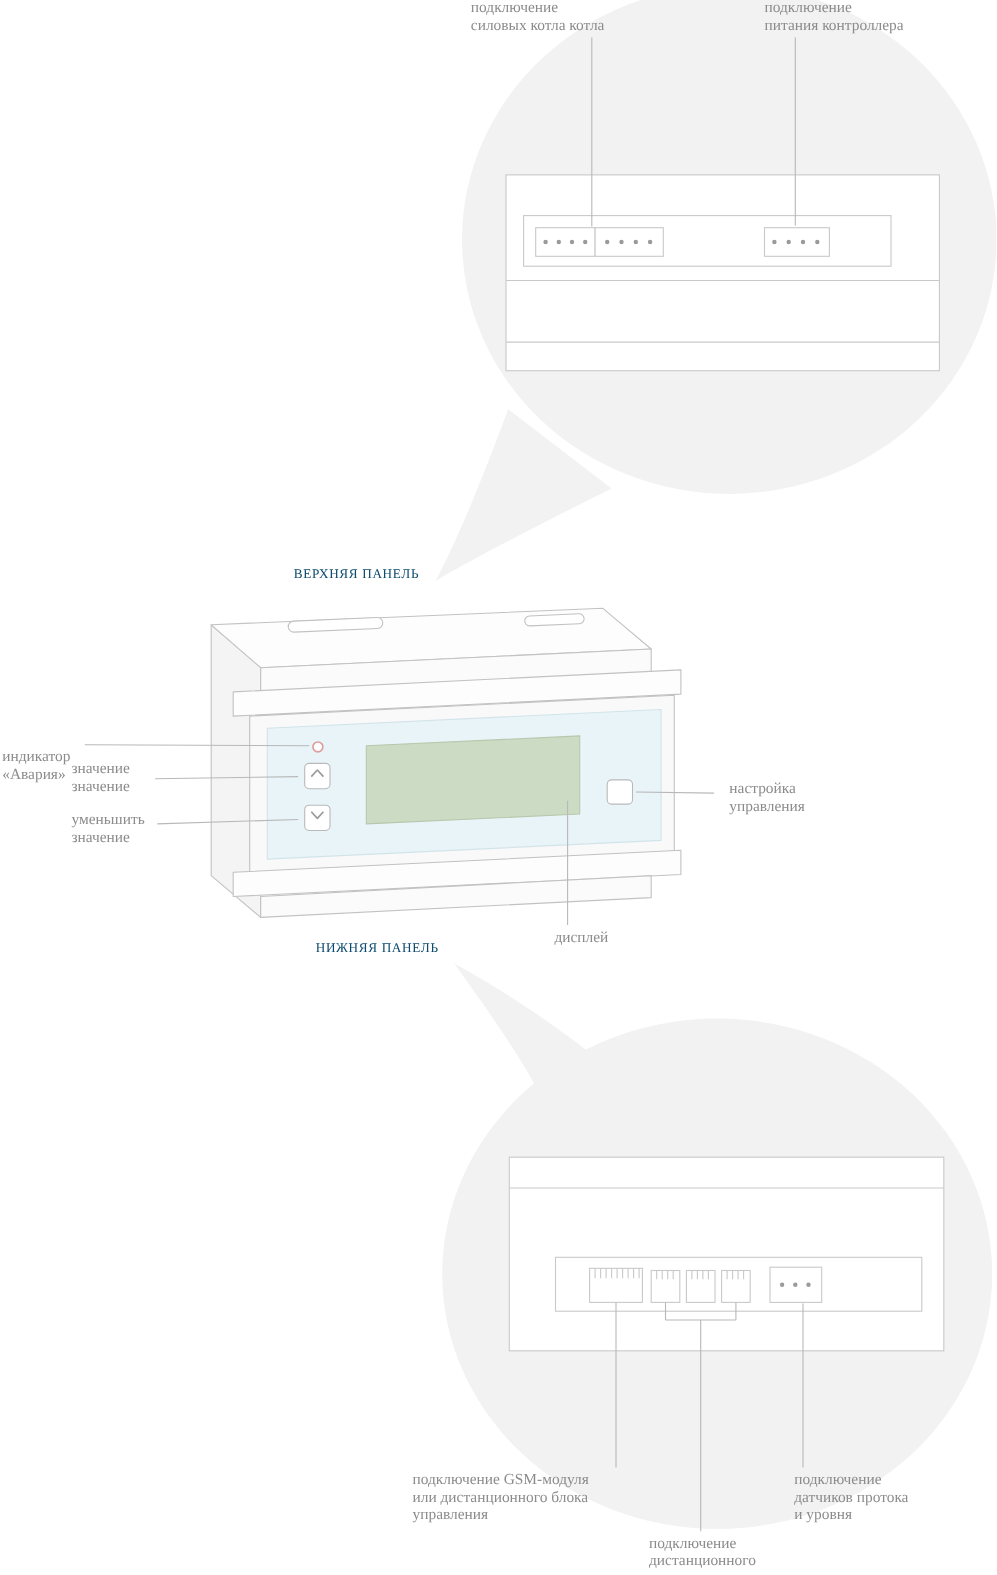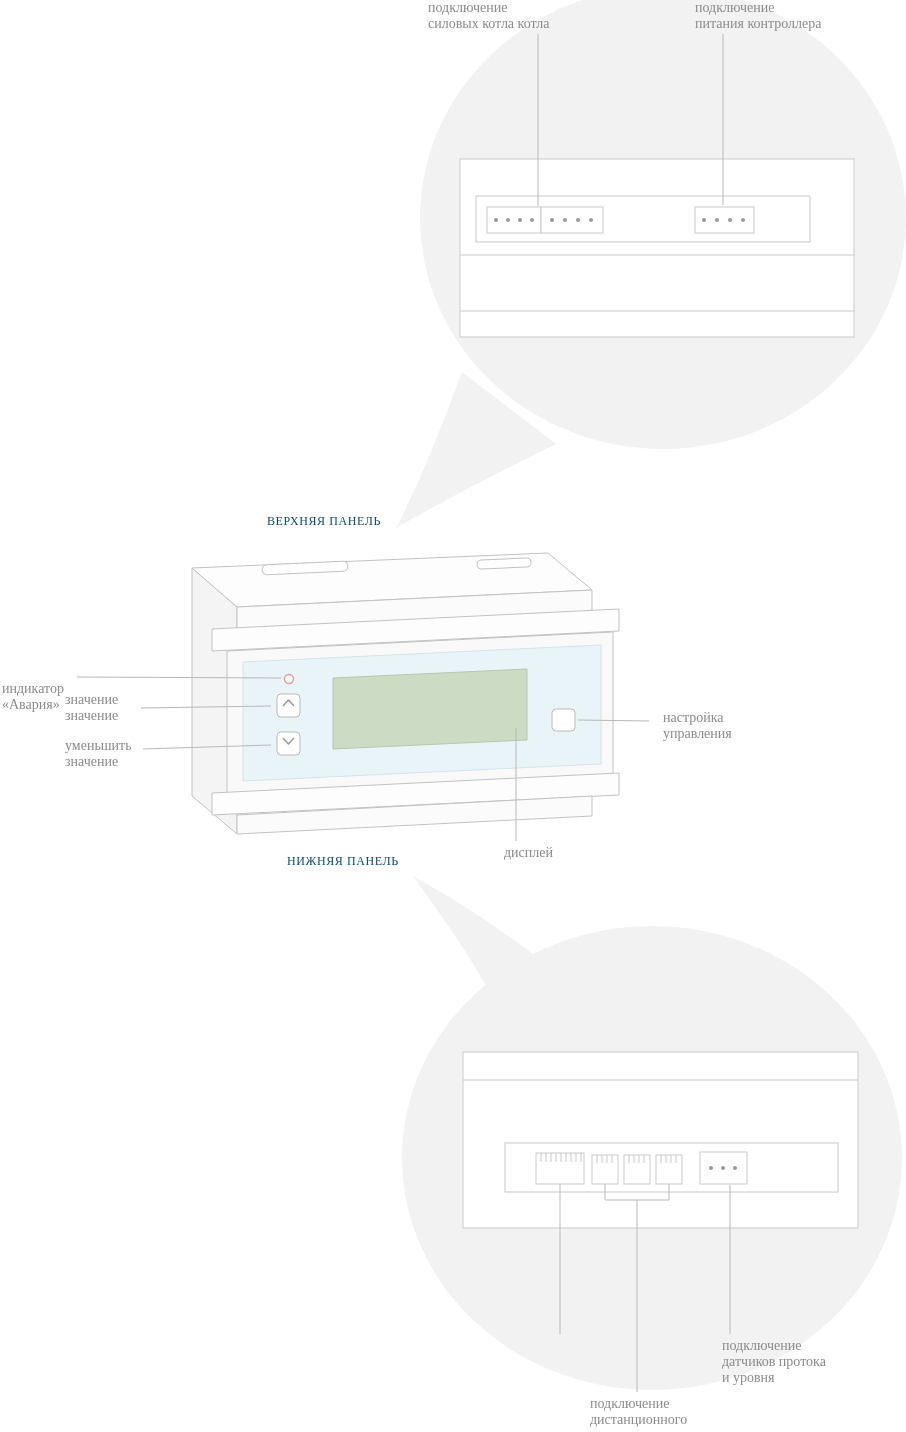--- a/index.html
+++ b/index.html
@@ -148,20 +148,25 @@
   <div class="label" style="left:65px;top:738px;">
     <span>уменьшить</span>
     <span>значение</span>
   </div>
   <div class="label" style="left:663px;top:710px;">
     <span>настройка</span>
     <span>управления</span>
   </div>
   <div class="label" style="left:504px;top:845px;">дисплей</div>
 
+  <div class="label" style="left:375px;top:1338px;">
+    <span>подключение GSM-модуля</span>
+    <span>или дистанционного блока</span>
+    <span>управления</span>
+  </div>
   <div class="label" style="left:590px;top:1396px;">
     <span>подключение</span>
     <span>дистанционного</span>
   </div>
   <div class="label" style="left:722px;top:1338px;">
     <span>подключение</span>
     <span>датчиков протока</span>
     <span>и уровня</span>
   </div>
 

